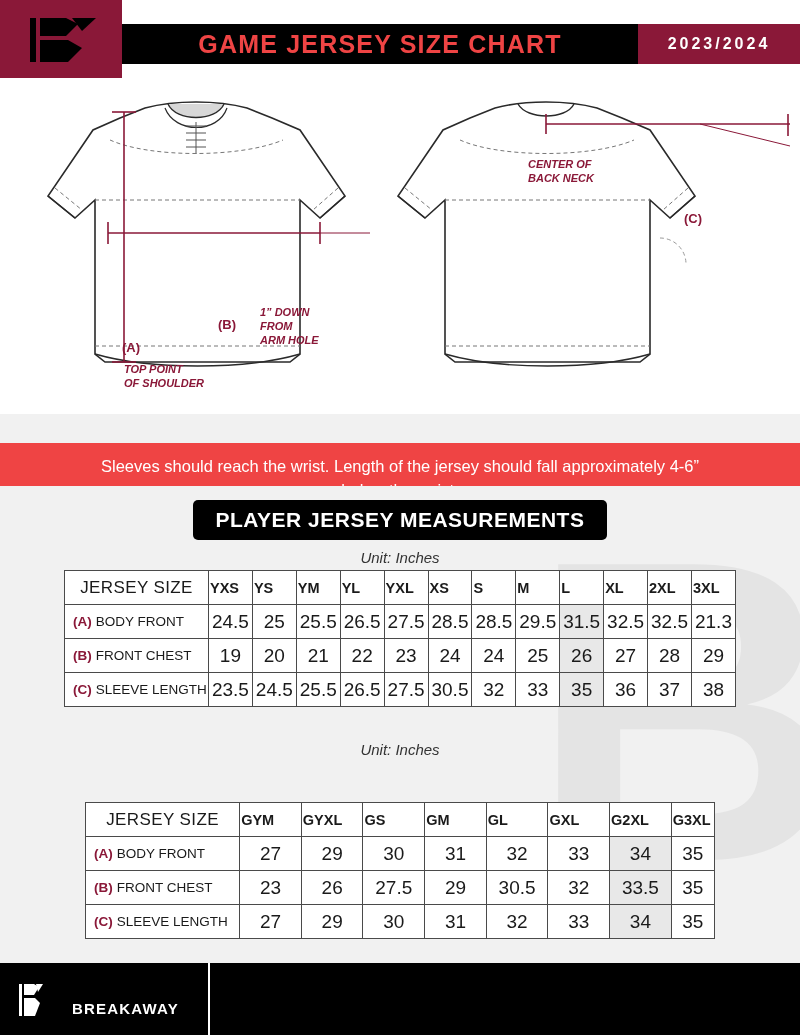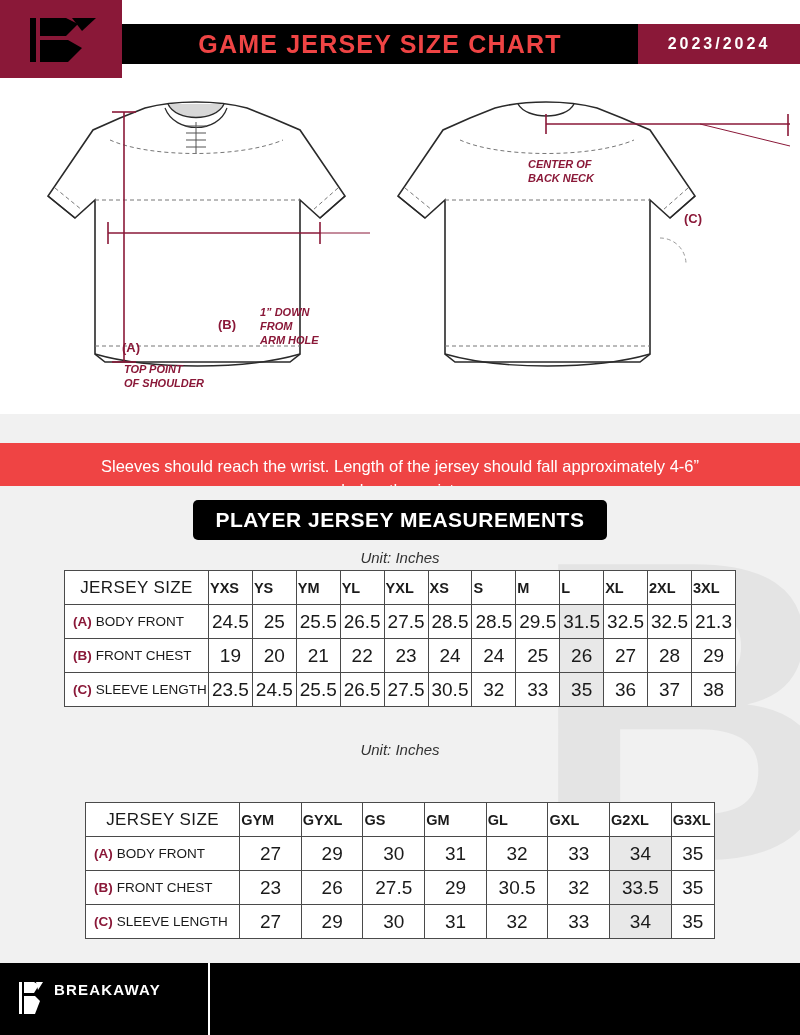--- a/index.html
+++ b/index.html
@@ -74,21 +74,21 @@
   .player-table { position:absolute; left:64px; top:84px; width:672px; }
   .player-table td { height:34px; }
   .goalie-table { position:absolute; left:85px; top:316px; width:630px; }
   .goalie-table td { height:34px; }
 
   .pill-player { position:absolute; left:0; top:14px; width:800px; }
   .pill-goalie { position:absolute; left:0; top:246px; width:800px; }
 
   
   .footer { position:absolute; left:0; top:963px; width:800px; height:72px; background:#000000; }
-  .footer-logo { position:absolute; left:18px; top:18px; width:190px; height:36px; display:flex; align-items:flex-start; }
+  .footer-logo { position:absolute; left:18px; top:18px; width:190px; height:36px; display:flex; align-items:flex-end;gap:18px; }
   .footer-logo .fmark { width:26px; height:34px; position:relative; margin-right:10px; }
   .footer-logo .fname { color:#ffffff; font-size:15px; font-weight:bold; letter-spacing:1.2px; }
   .footer-divider { position:absolute; left:208px; top:0; width:2px; height:72px; background:#ffffff; }
   .footer-text {
     position:absolute; left:218px; top:7px; width:572px; color:#ffffff;
     font-size:14px; line-height:1.42; text-align:center;
   }
 
   
   .note { position:absolute; font-style:italic; font-weight:bold; font-size:11px; color:#8a1838; line-height:1.25; }

